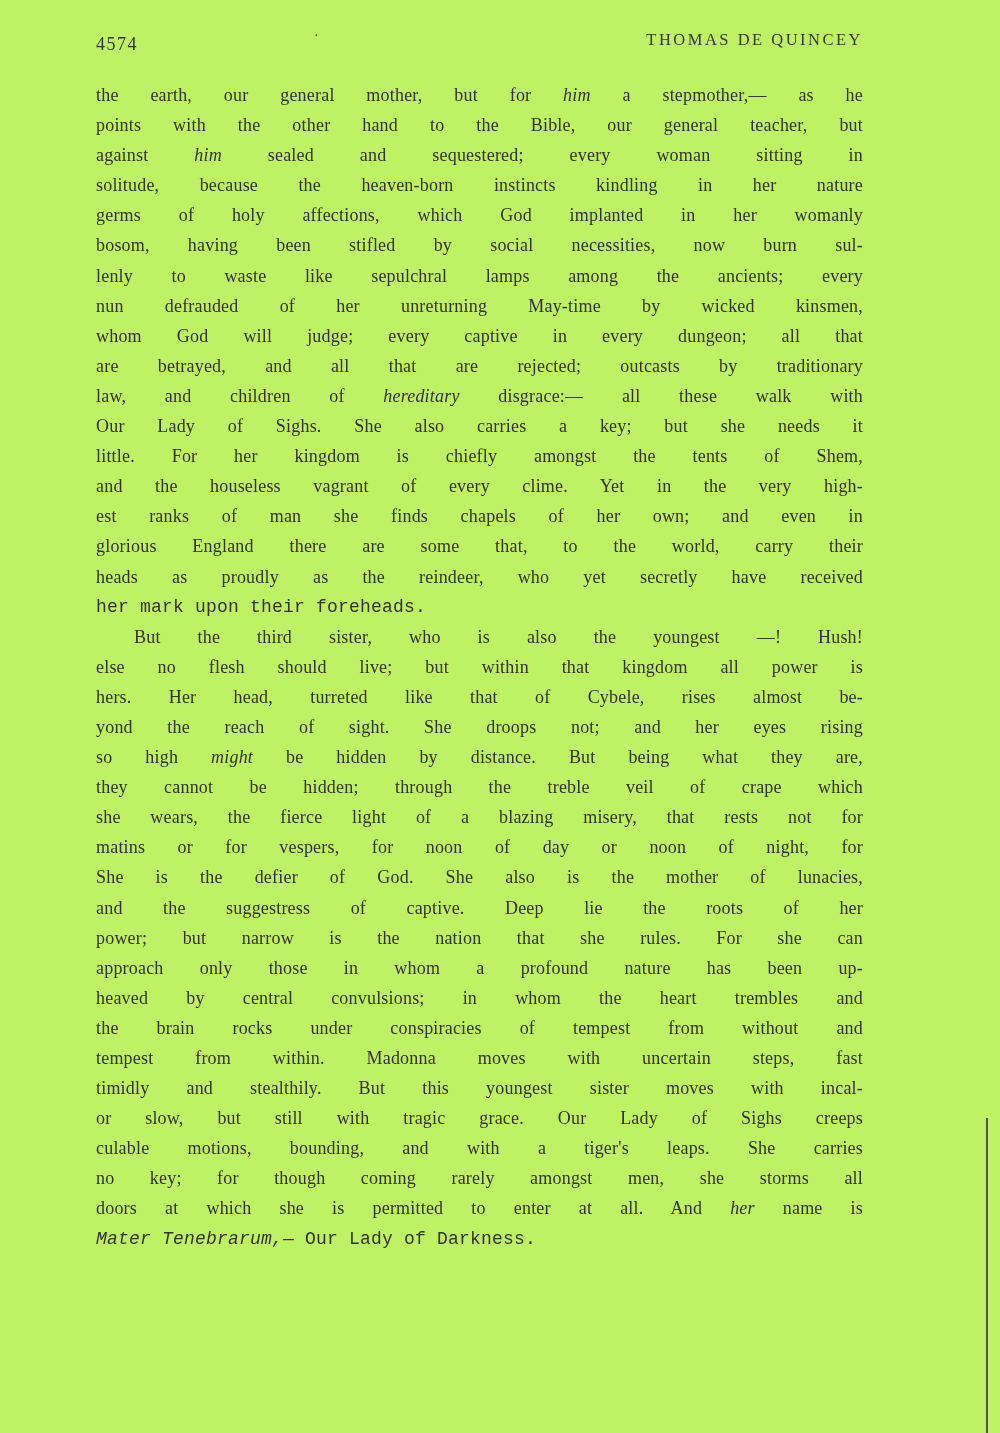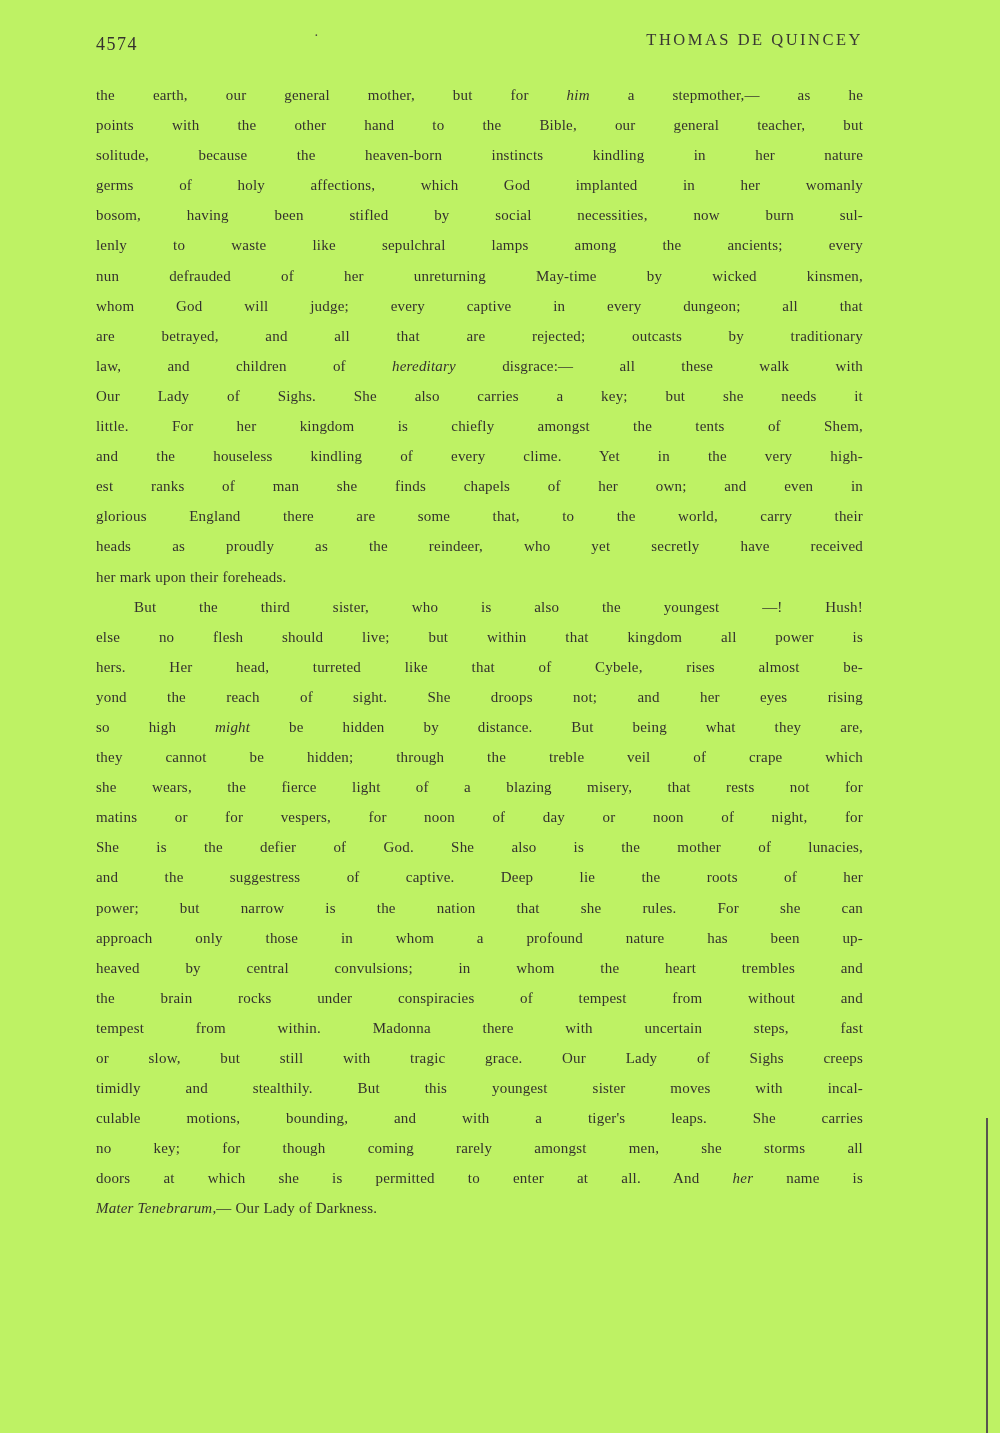--- a/index.html
+++ b/index.html
@@ -43,32 +43,33 @@
     right: 0;
     top: 2px;
     text-align: right;
     font-size: 16.5px;
     letter-spacing: 2.5px;
     color: #3a3733;
   }
   .text-block {
     width: 767px;
     margin: 26px 0 0 96px;
-    font-size: 15px;
+    font-size: 18px;
     line-height: 30.1px;
     letter-spacing: 0.2px;
   }
   .paragraph { margin: 0; }
   .line {
     text-align: justify;
     text-align-last: justify;
     white-space: normal;
   }
   .line.last {
     text-align-last: left;
+    font-family: Liberation Mono, monospace;
   }
   .line.indent {
     text-indent: 38px;
   }
   .it { font-style: italic; }
   .scan-artifact-line {
     position: absolute;
     right: 12px;
     top: 1118px;
     width: 2px;
@@ -85,54 +86,55 @@
   <div class="header">
     <span class="page-number">4574</span>
     <span class="header-dot">·</span>
     <span class="running-title">THOMAS DE QUINCEY</span>
   </div>
 
   <div class="text-block">
       <div class="paragraph">
         <div class="line"><span>the earth, our general mother, but for </span><span class="it">him</span><span> a stepmother,— as he</span></div>
         <div class="line"><span>points with the other hand to the Bible, our general teacher, but</span></div>
+        <div class="line"><span>against </span><span class="it">him</span><span> sealed and sequestered; every woman sitting in</span></div>
         <div class="line"><span>solitude, because the heaven-born instincts kindling in her nature</span></div>
         <div class="line"><span>germs of holy affections, which God implanted in her womanly</span></div>
         <div class="line"><span>bosom, having been stifled by social necessities, now burn sul-</span></div>
         <div class="line"><span>lenly to waste like sepulchral lamps among the ancients; every</span></div>
         <div class="line"><span>nun defrauded of her unreturning May-time by wicked kinsmen,</span></div>
         <div class="line"><span>whom God will judge; every captive in every dungeon; all that</span></div>
         <div class="line"><span>are betrayed, and all that are rejected; outcasts by traditionary</span></div>
         <div class="line"><span>law, and children of </span><span class="it">hereditary</span><span> disgrace:— all these walk with</span></div>
         <div class="line"><span>Our Lady of Sighs.  She also carries a key; but she needs it</span></div>
         <div class="line"><span>little.  For her kingdom is chiefly amongst the tents of Shem,</span></div>
-        <div class="line"><span>and the houseless kindling of every clime.  Yet in the very high-</span></div>
+        <div class="line"><span>and the houseless vagrant of every clime.  Yet in the very high-</span></div>
         <div class="line"><span>est ranks of man she finds chapels of her own; and even in</span></div>
         <div class="line"><span>glorious England there are some that, to the world, carry their</span></div>
         <div class="line"><span>heads as proudly as the reindeer, who yet secretly have received</span></div>
         <div class="line last"><span>her mark upon their foreheads.</span></div>
       </div>
       <div class="paragraph">
         <div class="line indent"><span>But the third sister, who is also the youngest —!  Hush!</span></div>
         <div class="line"><span>else no flesh should live; but within that kingdom all power is</span></div>
         <div class="line"><span>hers.  Her head, turreted like that of Cybele, rises almost be-</span></div>
         <div class="line"><span>yond the reach of sight.  She droops not; and her eyes rising</span></div>
         <div class="line"><span>so high </span><span class="it">might</span><span> be hidden by distance.  But being what they are,</span></div>
         <div class="line"><span>they cannot be hidden; through the treble veil of crape which</span></div>
         <div class="line"><span>she wears, the fierce light of a blazing misery, that rests not for</span></div>
         <div class="line"><span>matins or for vespers, for noon of day or noon of night, for</span></div>
         <div class="line"><span>She is the defier of God.  She also is the mother of lunacies,</span></div>
         <div class="line"><span>and the suggestress of captive.  Deep lie the roots of her</span></div>
         <div class="line"><span>power; but narrow is the nation that she rules.  For she can</span></div>
         <div class="line"><span>approach only those in whom a profound nature has been up-</span></div>
         <div class="line"><span>heaved by central convulsions; in whom the heart trembles and</span></div>
         <div class="line"><span>the brain rocks under conspiracies of tempest from without and</span></div>
-        <div class="line"><span>tempest from within.  Madonna there with uncertain steps, fast</span></div>
+        <div class="line"><span>tempest from within.  Madonna moves with uncertain steps, fast</span></div>
+        <div class="line"><span>timidly and stealthily.  But this youngest sister moves with incal-</span></div>
         <div class="line"><span>or slow, but still with tragic grace.  Our Lady of Sighs creeps</span></div>
-        <div class="line"><span>timidly and stealthily.  But this youngest sister moves with incal-</span></div>
         <div class="line"><span>culable motions, bounding, and with a tiger's leaps.  She carries</span></div>
         <div class="line"><span>no key; for though coming rarely amongst men, she storms all</span></div>
         <div class="line"><span>doors at which she is permitted to enter at all.  And </span><span class="it">her</span><span> name is</span></div>
         <div class="line last"><span class="it">Mater Tenebrarum,</span><span>— Our Lady of Darkness.</span></div>
       </div>
     </div>
 
   <div class="scan-artifact-line"></div>
 
 </div>

